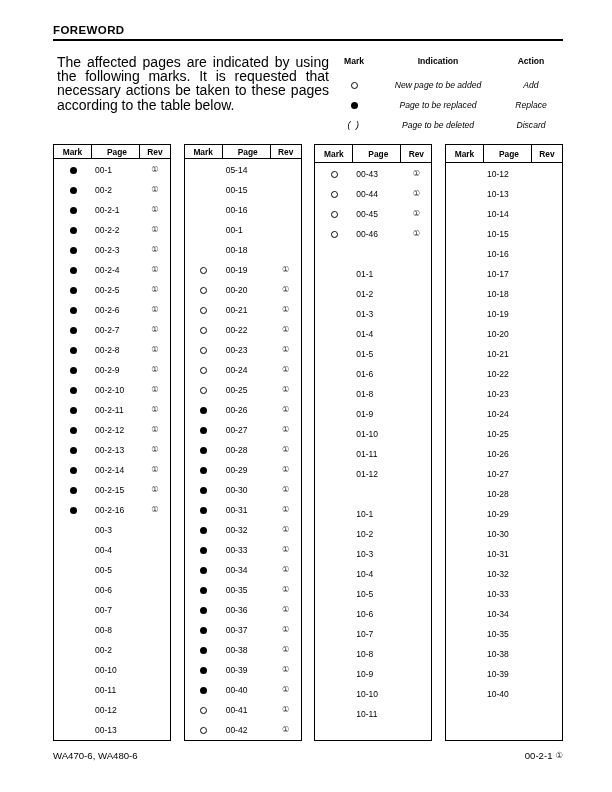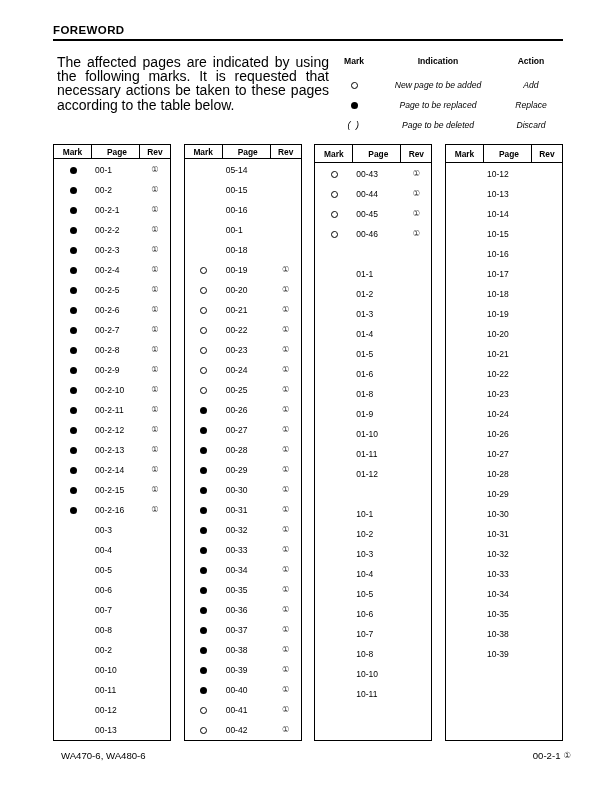--- a/index.html
+++ b/index.html
@@ -149,21 +149,21 @@
   
   .c1 { width: 38px; justify-content: center; }
   .c2 { width: 48px; justify-content: flex-start; padding-left: 3px; }
   .c3 { width: 30px; justify-content: center; }
   .rt-head .c1 { border-right: 1px solid #000; }
   .rt-head .c2 { border-right: 1px solid #000; text-align: right; }
 
   
   #footer {
     position: absolute;
-    left: 61px;
+    left: 53px;
     top: 750px;
     width: 510px;
     display: flex;
     justify-content: space-between;
     align-items: baseline;
     font-size: 9.6px;
   }
   #footer-right { display: flex; align-items: center; gap: 3px; }
   #footer-right .rev-glyph { font-size: 8.4px; color:#3a3a3a; }
 </style>
@@ -820,20 +820,25 @@
           <div class="cell c2">10-7</div>
           <div class="cell c3"></div>
         </div>
         <div class="rt-row">
           <div class="cell c1"></div>
           <div class="cell c2">10-8</div>
           <div class="cell c3"></div>
         </div>
         <div class="rt-row">
           <div class="cell c1"></div>
+          <div class="cell c2">10-9</div>
+          <div class="cell c3"></div>
+        </div>
+        <div class="rt-row">
+          <div class="cell c1"></div>
           <div class="cell c2">10-10</div>
           <div class="cell c3"></div>
         </div>
         <div class="rt-row">
           <div class="cell c1"></div>
           <div class="cell c2">10-11</div>
           <div class="cell c3"></div>
         </div>
       </div>
     </div>
@@ -904,20 +909,25 @@
           <div class="cell c2">10-23</div>
           <div class="cell c3"></div>
         </div>
         <div class="rt-row">
           <div class="cell c1"></div>
           <div class="cell c2">10-24</div>
           <div class="cell c3"></div>
         </div>
         <div class="rt-row">
           <div class="cell c1"></div>
+          <div class="cell c2">10-25</div>
+          <div class="cell c3"></div>
+        </div>
+        <div class="rt-row">
+          <div class="cell c1"></div>
           <div class="cell c2">10-26</div>
           <div class="cell c3"></div>
         </div>
         <div class="rt-row">
           <div class="cell c1"></div>
           <div class="cell c2">10-27</div>
           <div class="cell c3"></div>
         </div>
         <div class="rt-row">
           <div class="cell c1"></div>
@@ -960,20 +970,25 @@
           <div class="cell c3"></div>
         </div>
         <div class="rt-row">
           <div class="cell c1"></div>
           <div class="cell c2">10-38</div>
           <div class="cell c3"></div>
         </div>
         <div class="rt-row">
           <div class="cell c1"></div>
           <div class="cell c2">10-39</div>
+          <div class="cell c3"></div>
+        </div>
+        <div class="rt-row">
+          <div class="cell c1"></div>
+          <div class="cell c2">10-40</div>
           <div class="cell c3"></div>
         </div>
       </div>
     </div>
   </div>
 
 <div id="footer">
   <span id="footer-left">WA470-6, WA480-6</span>
   <span id="footer-right">
     <span>00-2-1</span>

